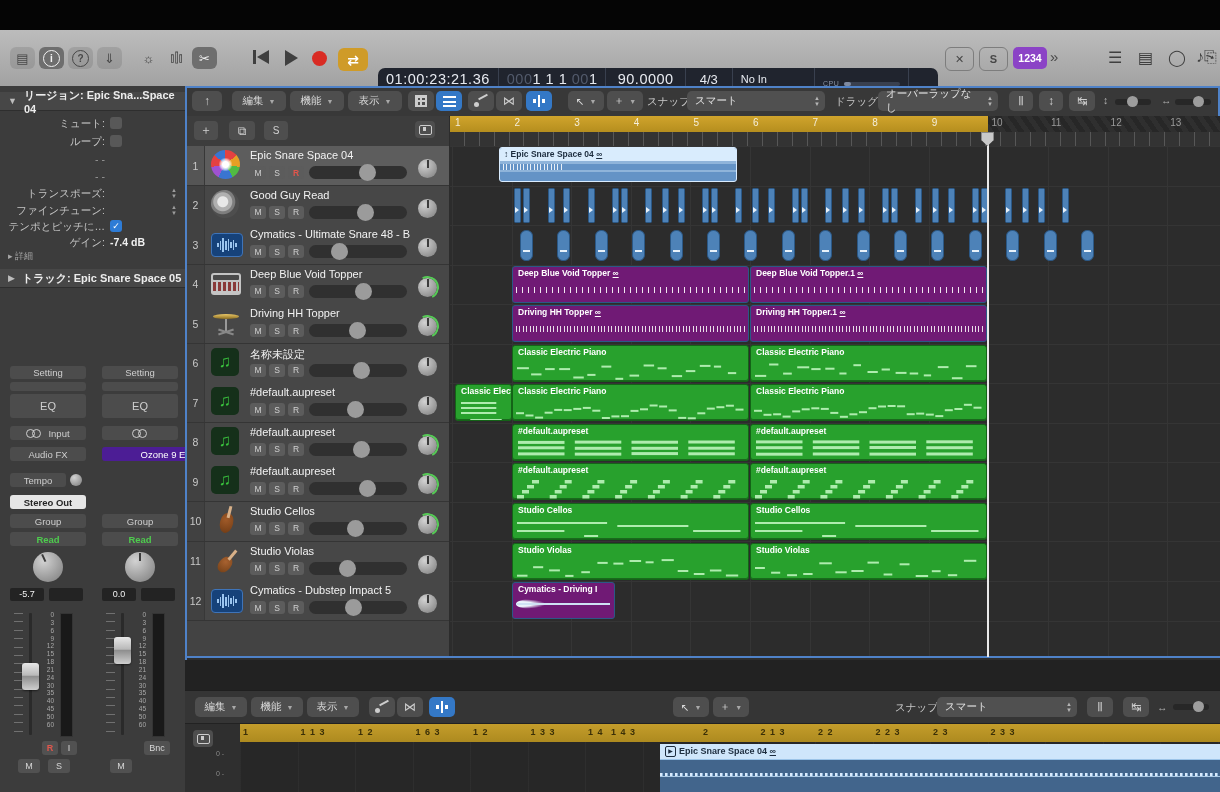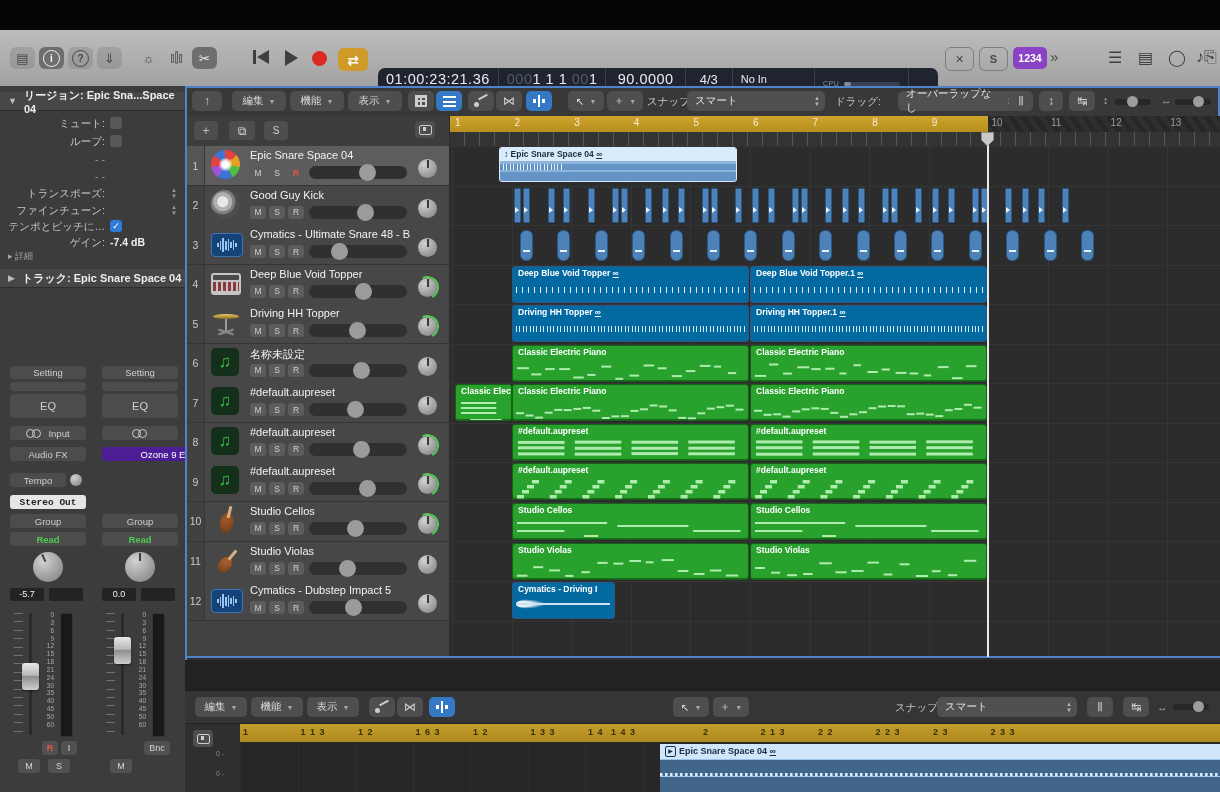--- a/index.html
+++ b/index.html
@@ -126,21 +126,21 @@
   .rnum{position:absolute;top:117px;font-size:10px;color:#f4eedb;}
   .rnum.off{color:#9a9a9a;}
   #lanes{left:450px;top:146px;width:770px;height:510px;background:#2c2c2c;
     background-image:
       repeating-linear-gradient(180deg,#353535 0 1px,transparent 1px 39.55px),
       repeating-linear-gradient(90deg,rgba(255,255,255,0.045) 0 1px,transparent 1px 59.6px);
     background-position:0 0,2px 0;}
   .region{position:absolute;border-radius:3px;box-sizing:border-box;overflow:hidden;}
   .region .rlab{position:absolute;left:5px;top:1px;font-size:8.5px;color:#fff;white-space:nowrap;font-weight:bold;}
   .region.midi{background:#28a12d;border:1px solid #146317;box-shadow:inset 0 -1px 0 rgba(0,0,0,.35);}
-  .region.audio{background:#0369a1;border:1px solid #2b5886;}
+  .region.audio{background:#701a75;border:1px solid #2b5886;}
   .region.audiosel{background:#6493c6;border:1px solid #d9ecff;}
   .region.audiosel .rhead{position:absolute;left:0;top:0;right:0;height:13px;background:#d9ecfd;color:#1c2c3e;
     font-size:8.5px;font-weight:bold;padding-left:4px;line-height:13px;white-space:nowrap;}
   .wavestrip{position:absolute;left:3px;right:3px;height:6px;
     background:repeating-linear-gradient(90deg,rgba(255,255,255,.9) 0 1.5px,transparent 1.5px 6px);}
   .wavestrip.dense{background:repeating-linear-gradient(90deg,rgba(255,255,255,.85) 0 1px,transparent 1px 3.4px);}
   .kick{position:absolute;width:7px;border-radius:1.5px;background:#4d82b8;border:1px solid #2b5886;box-sizing:border-box;}
   .kick i{position:absolute;left:0;bottom:9px;width:0;height:0;border-left:4px solid #e8f2fb;
     border-top:3px solid transparent;border-bottom:3px solid transparent;}
   .snarebar{position:absolute;width:13px;height:31px;border-radius:6px;background:#4d82b8;border:1px solid #2b5886;box-sizing:border-box;}
@@ -312,38 +312,38 @@
       </div>
     <div class="irow" style="top:149px;">
         <span class="lab">ゲイン:</span>
         <span class="ival">-7.4 dB</span>
       </div>
     <div class="irow" style="top:164px;">
         <span style="position:absolute;left:8px;color:#a8a8a8;font-size:9px;">▸ <span>詳細</span></span>
       </div>
     <div class="insp-head" style="top:183px;">
       <span class="dis">▶</span>
-      <span>トラック: Epic Snare Space 04</span>
+      <span>トラック: Epic Snare Space 05</span>
     </div>
 
     <div>
       <div class="stripbtn" style="left:10px;top:280px;width:76px;height:13px;">Setting</div>
       <div class="stripbtn" style="left:10px;top:296px;width:76px;height:9px;"></div>
       <div class="stripbtn" style="left:10px;top:308px;width:76px;height:24px;font-size:11px;">EQ</div>
       <div class="stripbtn" style="left:10px;top:340px;width:76px;height:14px;gap:6px;">
           <span class="stereo-ic">
             <i></i>
             <i></i>
           </span>
           <span>Input</span>
         </div>
       <div class="stripbtn" style="left:10px;top:361px;width:76px;height:14px;">Audio FX</div>
       <div class="stripbtn" style="left:10px;top:387px;width:56px;height:14px;">Tempo</div>
       <div class="knob" style="left:70px;top:388px;width:12px;height:12px;"></div>
-      <div class="stripbtn white" style="left:10px;top:409px;width:76px;height:14px;font-family:Liberation Mono, monospace;">Stereo Out</div>
+      <div class="stripbtn white" style="left:10px;top:409px;width:76px;height:14px;">Stereo Out</div>
       <div class="stripbtn" style="left:10px;top:428px;width:76px;height:14px;">Group</div>
       <div class="stripbtn green" style="left:10px;top:446px;width:76px;height:14px;">Read</div>
       <div class="knob" style="left:33px;top:466px;width:30px;height:30px;">
           <span class="ptr" style="transform:rotate(-25deg);transform-origin:1px 14px;"></span>
         </div>
       <div class="valbox" style="left:10px;top:502px;">-5.7</div>
       <div class="valbox" style="left:49px;top:502px;"></div>
       <div class="fader-ruler" style="left:14px;top:527px;height:122px;"></div>
       <div class="fader-line" style="left:29px;top:527px;height:122px;"></div>
       <div class="fader-thumb" style="left:22px;top:577px;"></div>
@@ -454,21 +454,21 @@
     <div class="pill" style="left:420px;top:3px;width:36px;">
         <span>＋</span>
         <span class="chev">▼</span>
       </div>
     <span class="tb-label" style="left:460px;">スナップ:</span>
     <div class="dd" style="left:500px;top:3px;width:138px;">
         <span>スマート</span>
         <span class="ar">▲<br>▼</span>
       </div>
     <span class="tb-label" style="left:648px;">ドラッグ:</span>
-    <div class="dd" style="left:691px;top:3px;width:120px;margin-left:20px;">
+    <div class="dd" style="left:691px;top:3px;width:120px;">
         <span>オーバーラップなし</span>
         <span class="ar">▲<br>▼</span>
       </div>
     <div class="ibtn" style="left:822px;top:3px;width:24px;">
         <span>⫴</span>
       </div>
     <div class="ibtn" style="left:852px;top:3px;width:24px;">
         <span>↕</span>
       </div>
     <div class="ibtn" style="left:882px;top:3px;width:26px;">
@@ -508,21 +508,21 @@
         </div>
         <div class="knob pan">
           <span class="ptr"></span>
         </div>
       </div>
       <div class="trow" style="top: 39.55px;">
         <div class="tnum">2</div>
         <div class="ticon-wrap">
           <div style="width:28px;height:28px;border-radius:50%;background:radial-gradient(circle at 42% 42%,#e8e8e8 0 5px,#b0b0b0 6px 9px,#7e7e7e 10px 12px,#4e4e4e 13px);"></div>
         </div>
-        <div class="tname">Good Guy Kick</div>
+        <div class="tname">Good Guy Read</div>
         <span class="tb" style="left:63px;">M</span>
         <span class="tb" style="left:82px;">S</span>
         <span class="tb" style="left:101px;">R</span>
         <div class="tslider">
           <span class="th" style="left:48px;"></span>
         </div>
         <div class="knob pan">
           <span class="ptr"></span>
         </div>
       </div>

